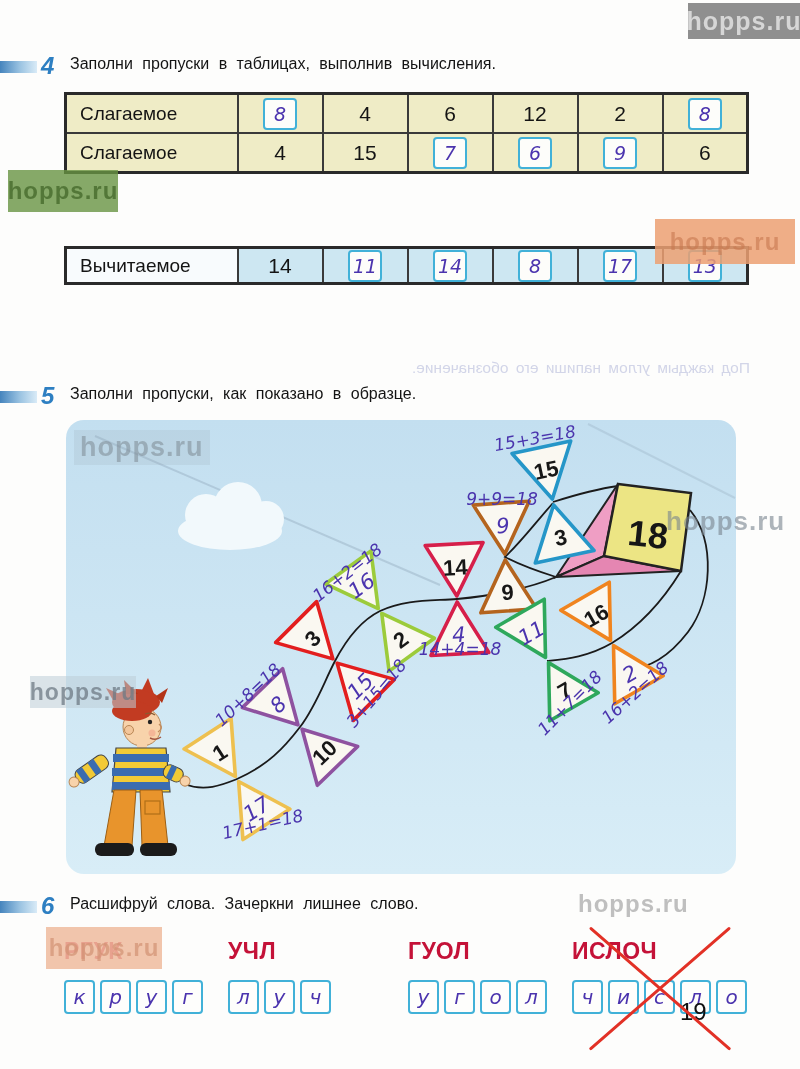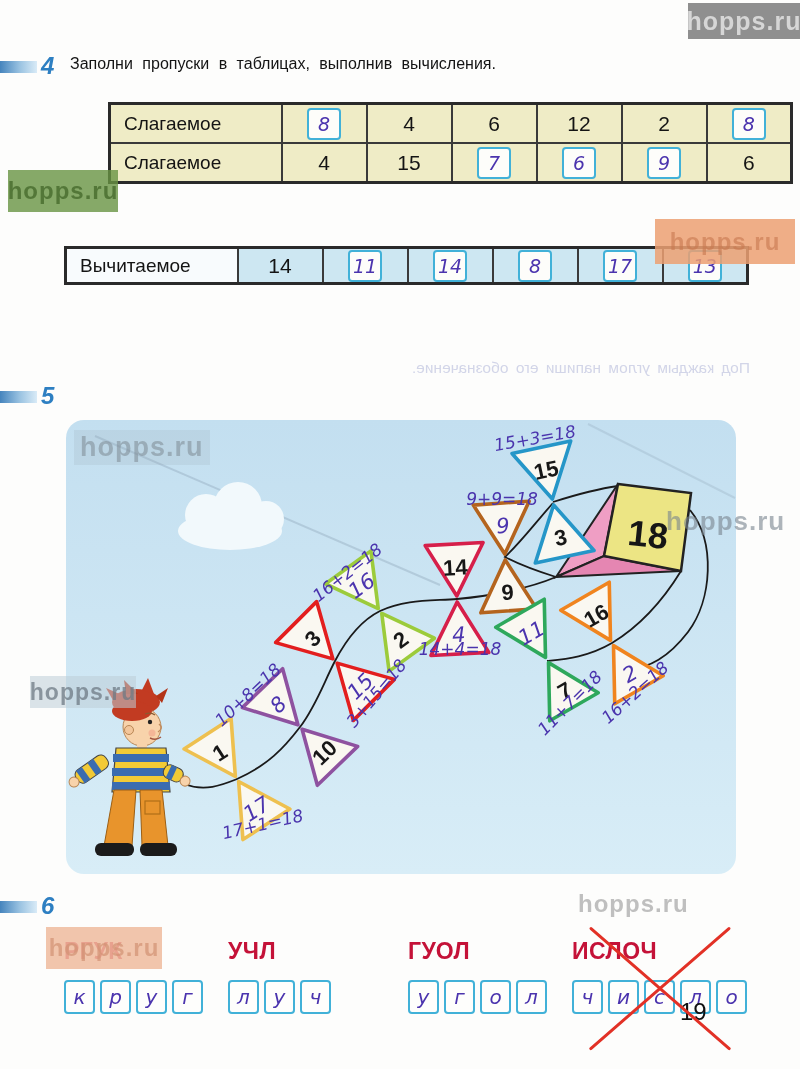--- a/index.html
+++ b/index.html
@@ -24,21 +24,21 @@
   .bar{position:absolute;left:0;top:9px;width:37px;height:12px;
        background:linear-gradient(90deg,#4584bd,#9cc4e2 55%,#d9ebf7);}
   .num{position:absolute;left:41px;top:0;font-style:italic;font-weight:bold;font-size:24px;color:#2d7fc2;}
   .title{position:absolute;left:70px;top:3px;font-size:16px;word-spacing:5px;color:#141414;}
 
   
   .wtab{position:absolute;left:64px;border-collapse:collapse;table-layout:fixed;}
   .wtab td{border:2px solid #3a3a3a;text-align:center;vertical-align:middle;
            font-size:21px;font-weight:500;padding:0;}
   .wtab{border:3px solid #2a2a2a;}
-  .t1{top:102px;margin-left:44px;}  .t1 td{height:37px;background:#efecc6;}
+  .t1{top:92px;}  .t1 td{height:37px;background:#efecc6;}
   .t2{top:246px;}  .t2 td{height:33px;background:#cde7f2;}
   .t2 td.lbl{background:#f8fbfd;}
   .wtab td.lbl{text-align:left;padding-left:13px;font-size:19px;font-weight:400;}
   .abox{display:inline-flex;align-items:center;justify-content:center;width:30px;height:28px;
         border:2px solid #41b1d8;border-radius:4px;background:#fdfdfa;
         font-family:"DejaVu Sans",sans-serif;font-style:italic;font-size:19px;color:#4b34ae;}
 
   
   .bleed{position:absolute;left:280px;top:359px;width:470px;font-size:15.5px;word-spacing:3px;
          color:rgba(139,147,201,.38);transform:scaleX(-1);}
@@ -138,20 +138,21 @@
         <td><span class="abox">13</span></td>
       </tr>
     </tbody>
   </table>
 
   <div class="bleed">Под каждым углом напиши его обозначение.</div>
 
   <div class="ex" style="top:382px">
     <div class="bar"></div>
     <span class="num">5</span>
+    <span class="title">Заполни пропуски, как показано в образце.</span>
   </div>
 
   <svg class="illus" viewBox="64 418 674 458" xmlns="http://www.w3.org/2000/svg">
     <defs>
       <linearGradient id="sky" x1="0" y1="0" x2="0" y2="1">
         <stop offset="0" stop-color="#c3dff0"></stop>
           <stop offset="1" stop-color="#d8edf7"></stop>
       </linearGradient>
     </defs>
     <rect x="66" y="420" width="670" height="454" rx="18" fill="url(#sky)"></rect>
@@ -276,20 +277,21 @@
       <polygon points="140,790 162,790 168,846 142,846" fill="#e8942c" stroke="#9c5f14" stroke-width="1"></polygon>
       <rect x="145" y="801" width="15" height="13" fill="none" stroke="#b06f18" stroke-width="1.2"></rect>
       <rect x="95" y="843" width="39" height="13" rx="6" fill="#1b1b1b"></rect>
       <rect x="140" y="843" width="37" height="13" rx="6" fill="#1b1b1b"></rect>
     </g>
   </svg>
 
   <div class="ex" style="top:892px">
     <div class="bar"></div>
     <span class="num">6</span>
+    <span class="title">Расшифруй слова. Зачеркни лишнее слово.</span>
   </div>
 
   <div class="wblock" style="left:64px">
     <div class="wscr">РГУК</div>
     <div class="lrow">
       <span class="lbox">к</span>
       <span class="lbox">р</span>
       <span class="lbox">у</span>
       <span class="lbox">г</span>
     </div>

